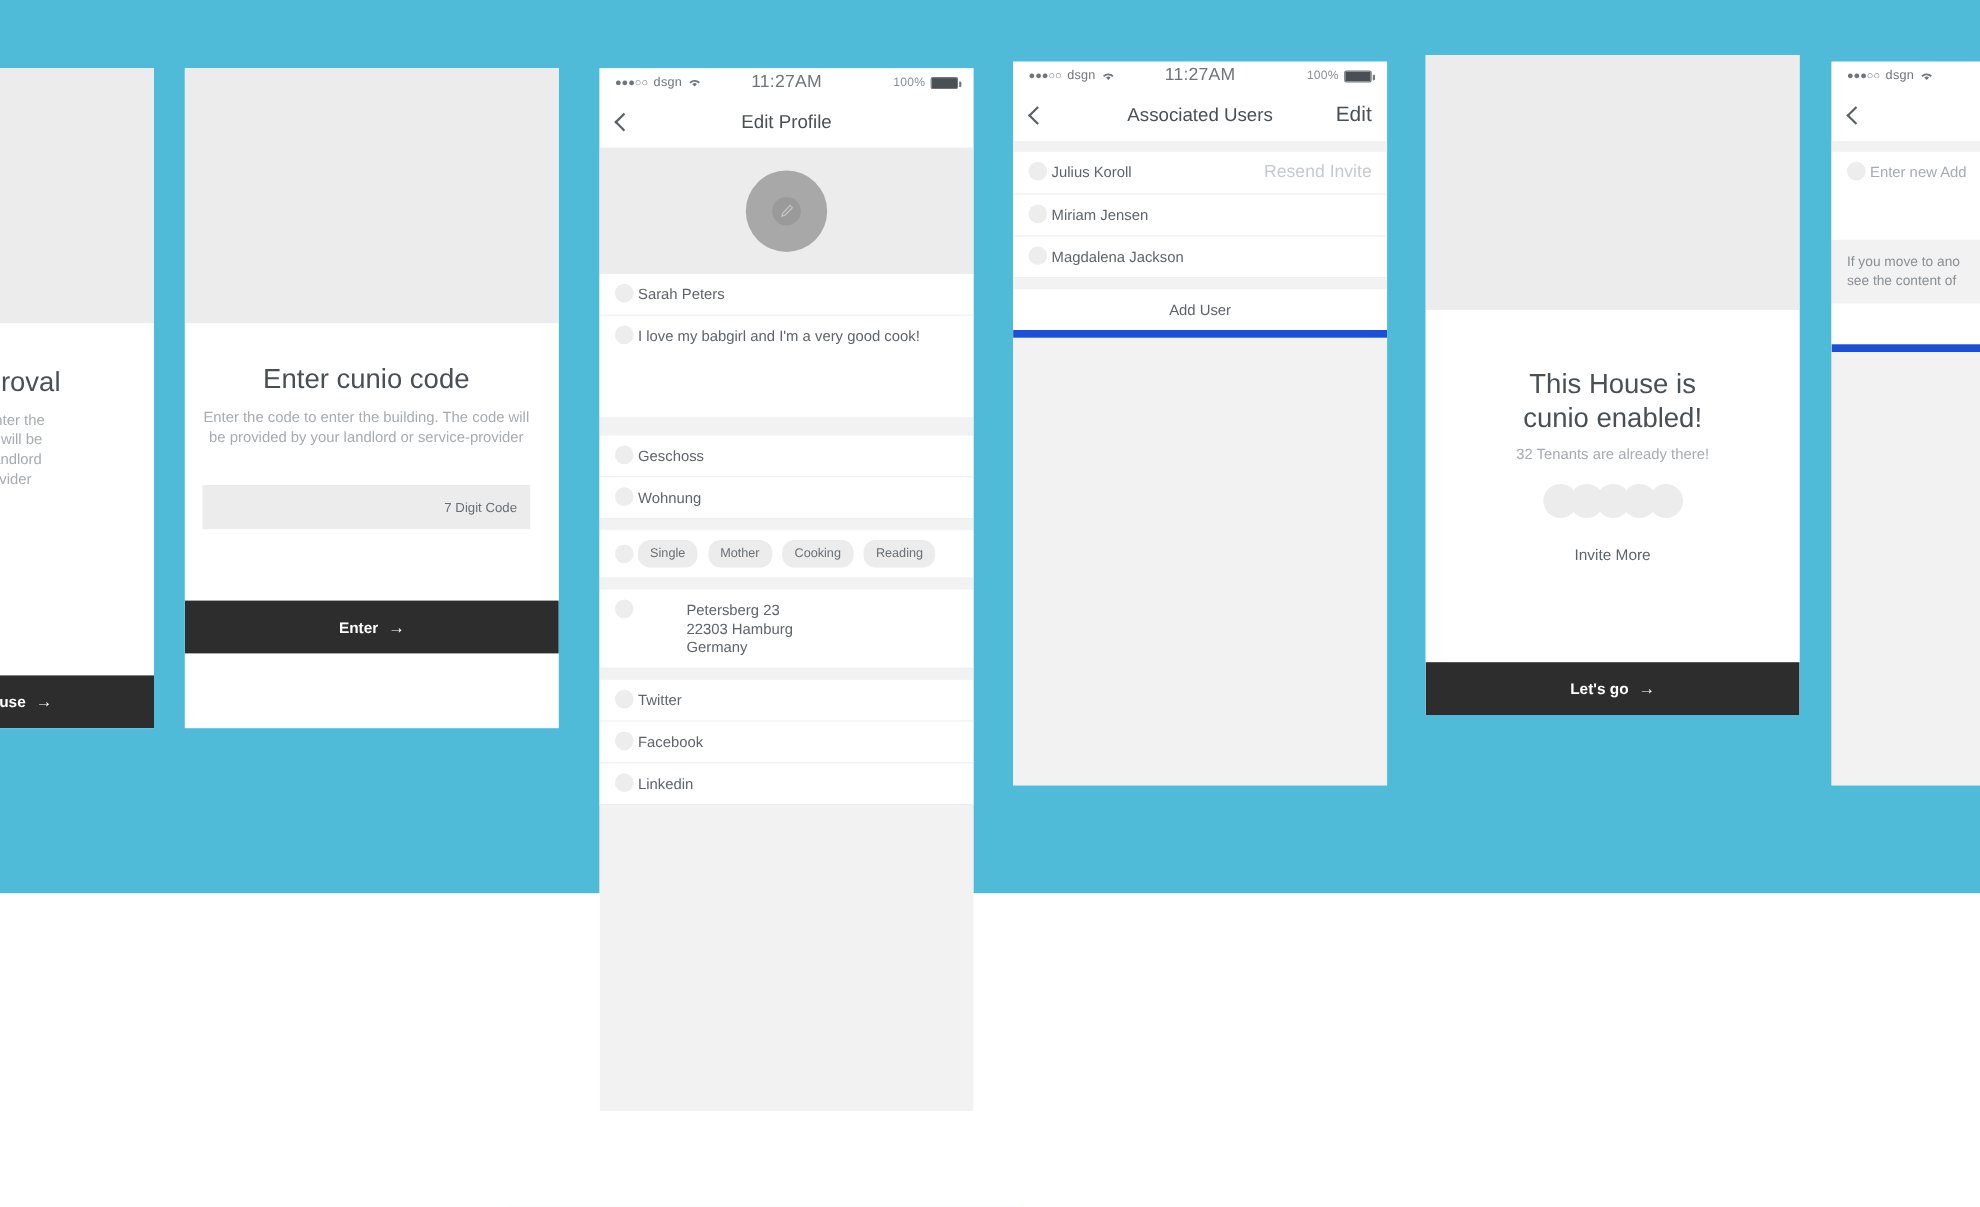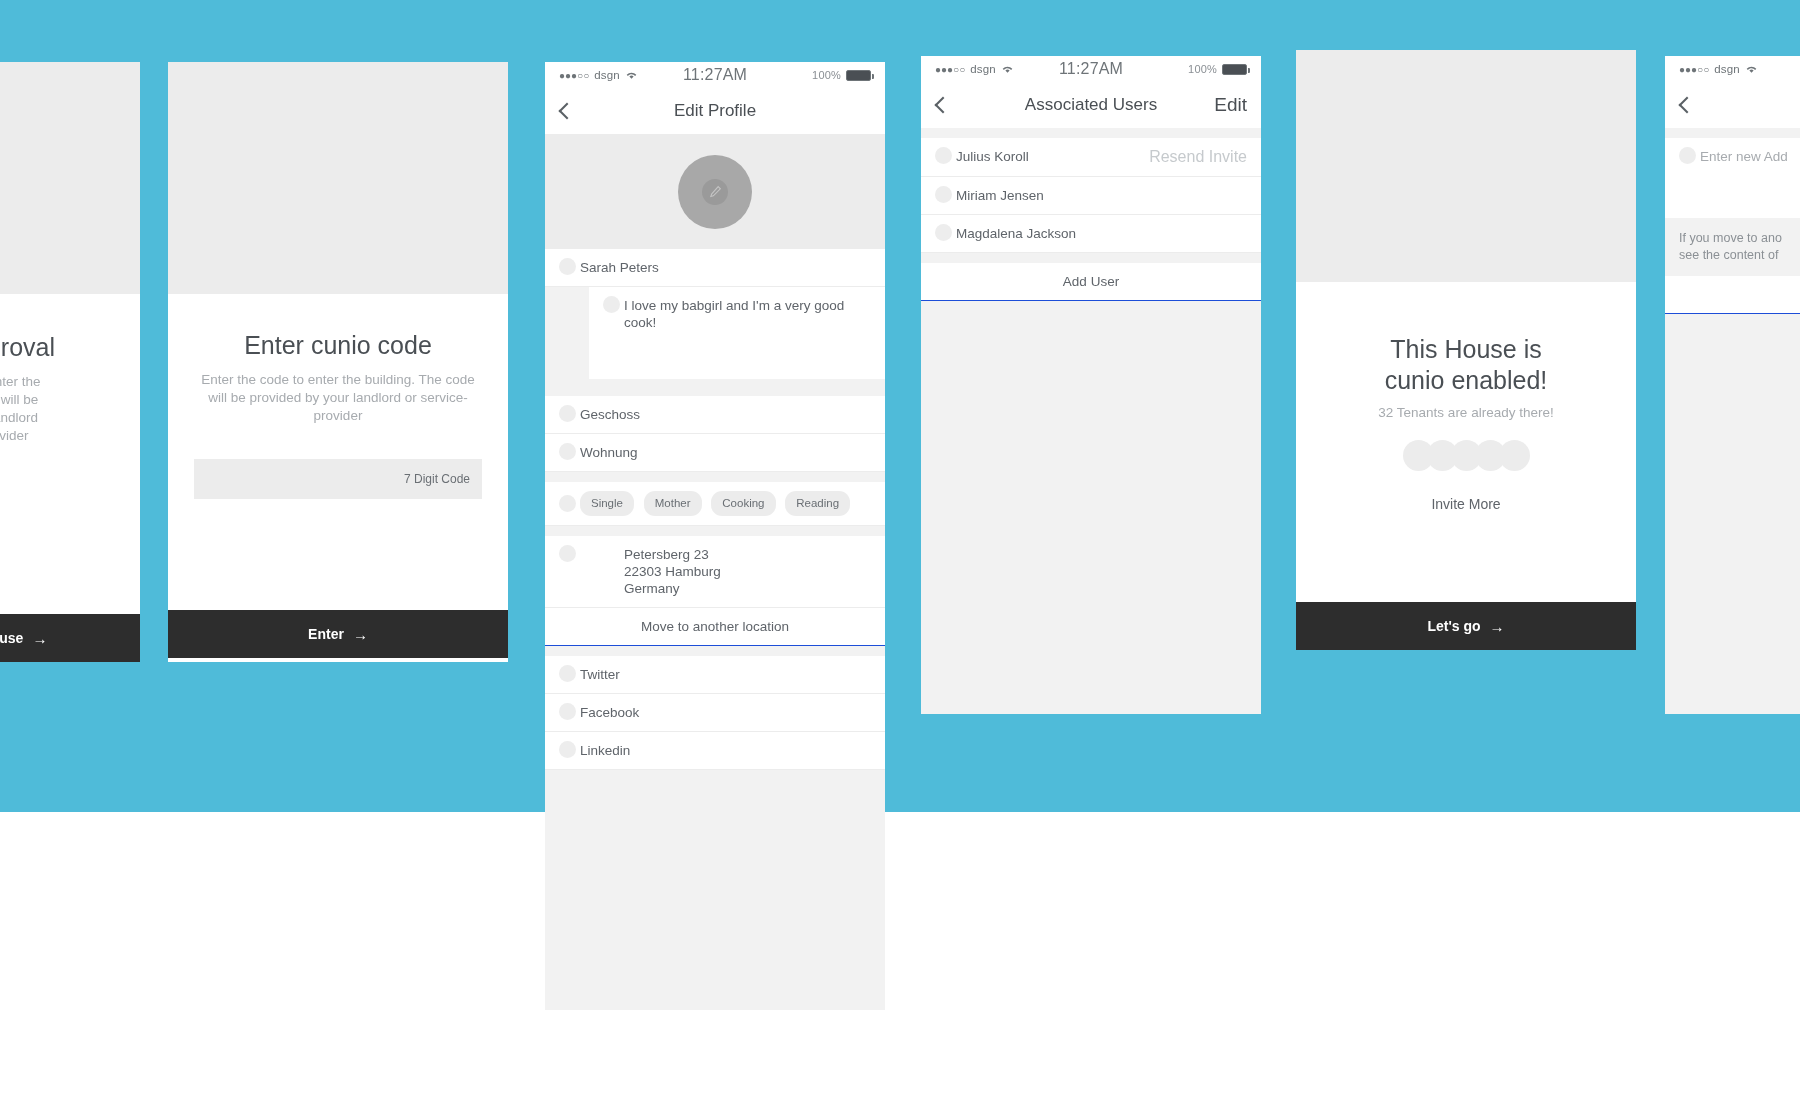--- a/index.html
+++ b/index.html
@@ -127,21 +127,21 @@
     font-size: 16px;
     color: #c6cacd;
     padding: 10px 0;
     white-space: nowrap;
   }
   .gap { height: 17px; background: #f2f2f2; }
   .gap-sm { height: 10px; background: #f2f2f2; }
 
   .center-row {
     background: #ffffff;
-    border-bottom: 1px solid #1d4ed8;
+    border-bottom: 7px solid #1d4ed8;
     text-align: center;
     font-size: 13.5px;
     color: #5f646a;
     padding: 11px 0;
     cursor: pointer;
   }
 
   
   .avatar-block {
     background: #ececec;
@@ -262,21 +262,21 @@
       </div>
     </div>
     <div class="cta">
       <span>House</span>
       <span class="arrow-r">→</span>
     </div>
   </div>
 
   <div class="phone" style="left:168px; top:62px; width:340px; height:600px;">
     <div class="ob-top" style="height:232px;"></div>
-    <div class="ob-body" style="height:316px; padding-top:36px;">
+    <div class="ob-body" style="height:252px; padding-top:36px;padding-left:16px;">
       <div class="ob-title">Enter cunio code</div>
       <div class="ob-sub">Enter the code to enter the building. The code will be provided by your landlord or service-provider</div>
       <div class="ob-input">7 Digit Code</div>
     </div>
     <div class="cta">
       <span>Enter</span>
       <span class="arrow-r">→</span>
     </div>
   </div>
 
@@ -312,21 +312,21 @@
                 <path d="M9.9 1.8 12.2 4.1 4.7 11.6 2 12.4 2.8 9.7z" fill="none" stroke="#c4c4c4" stroke-width="1.2"></path>
               </svg>
           </div>
         </div>
       </div>
 
       <div class="row">
         <span class="bullet"></span>
         <span class="rtext">Sarah Peters</span>
       </div>
-      <div class="row" style="min-height:92px; border-bottom:none;margin-left:44px;">
+      <div class="row" style="min-height:92px; border-bottom:none;">
         <span class="bullet"></span>
         <span class="rtext">I love my babgirl and I'm a very good cook!</span>
       </div>
 
       <div class="gap"></div>
 
       <div class="row">
         <span class="bullet"></span>
         <span class="rtext">Geschoss</span>
       </div>
@@ -351,21 +351,20 @@
 
       <div class="row" style="min-height:62px;gap:44px;">
         <span class="bullet"></span>
         <span class="rtext">
           <span style="display:block;">Petersberg 23</span>
           <span style="display:block;">22303 Hamburg</span>
           <span style="display:block;">Germany</span>
         </span>
       </div>
 
-      <div class="center-row">Move to another location</div>
 
       <div class="gap-sm"></div>
 
       <div class="row">
         <span class="bullet"></span>
         <span class="rtext">Twitter</span>
       </div>
       <div class="row">
         <span class="bullet"></span>
         <span class="rtext">Facebook</span>

